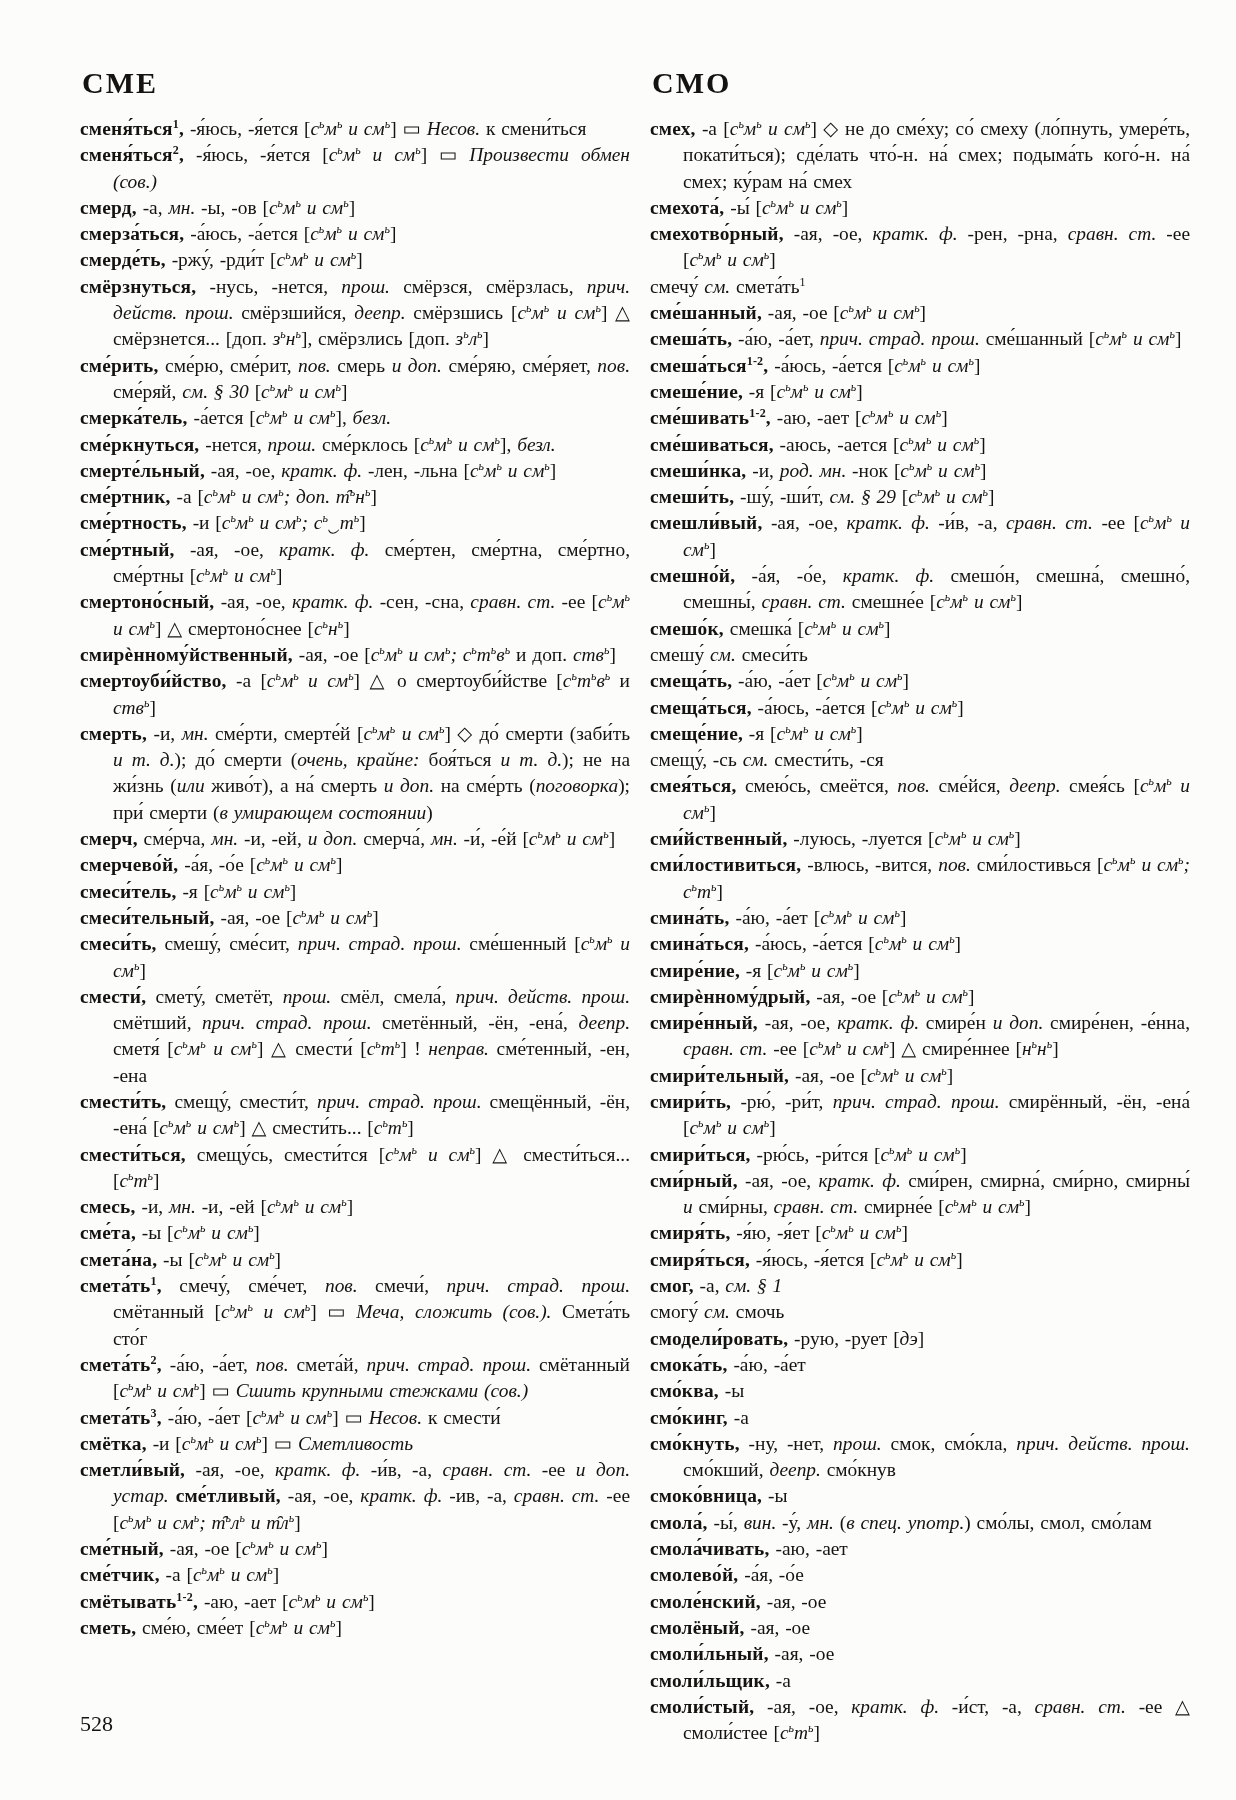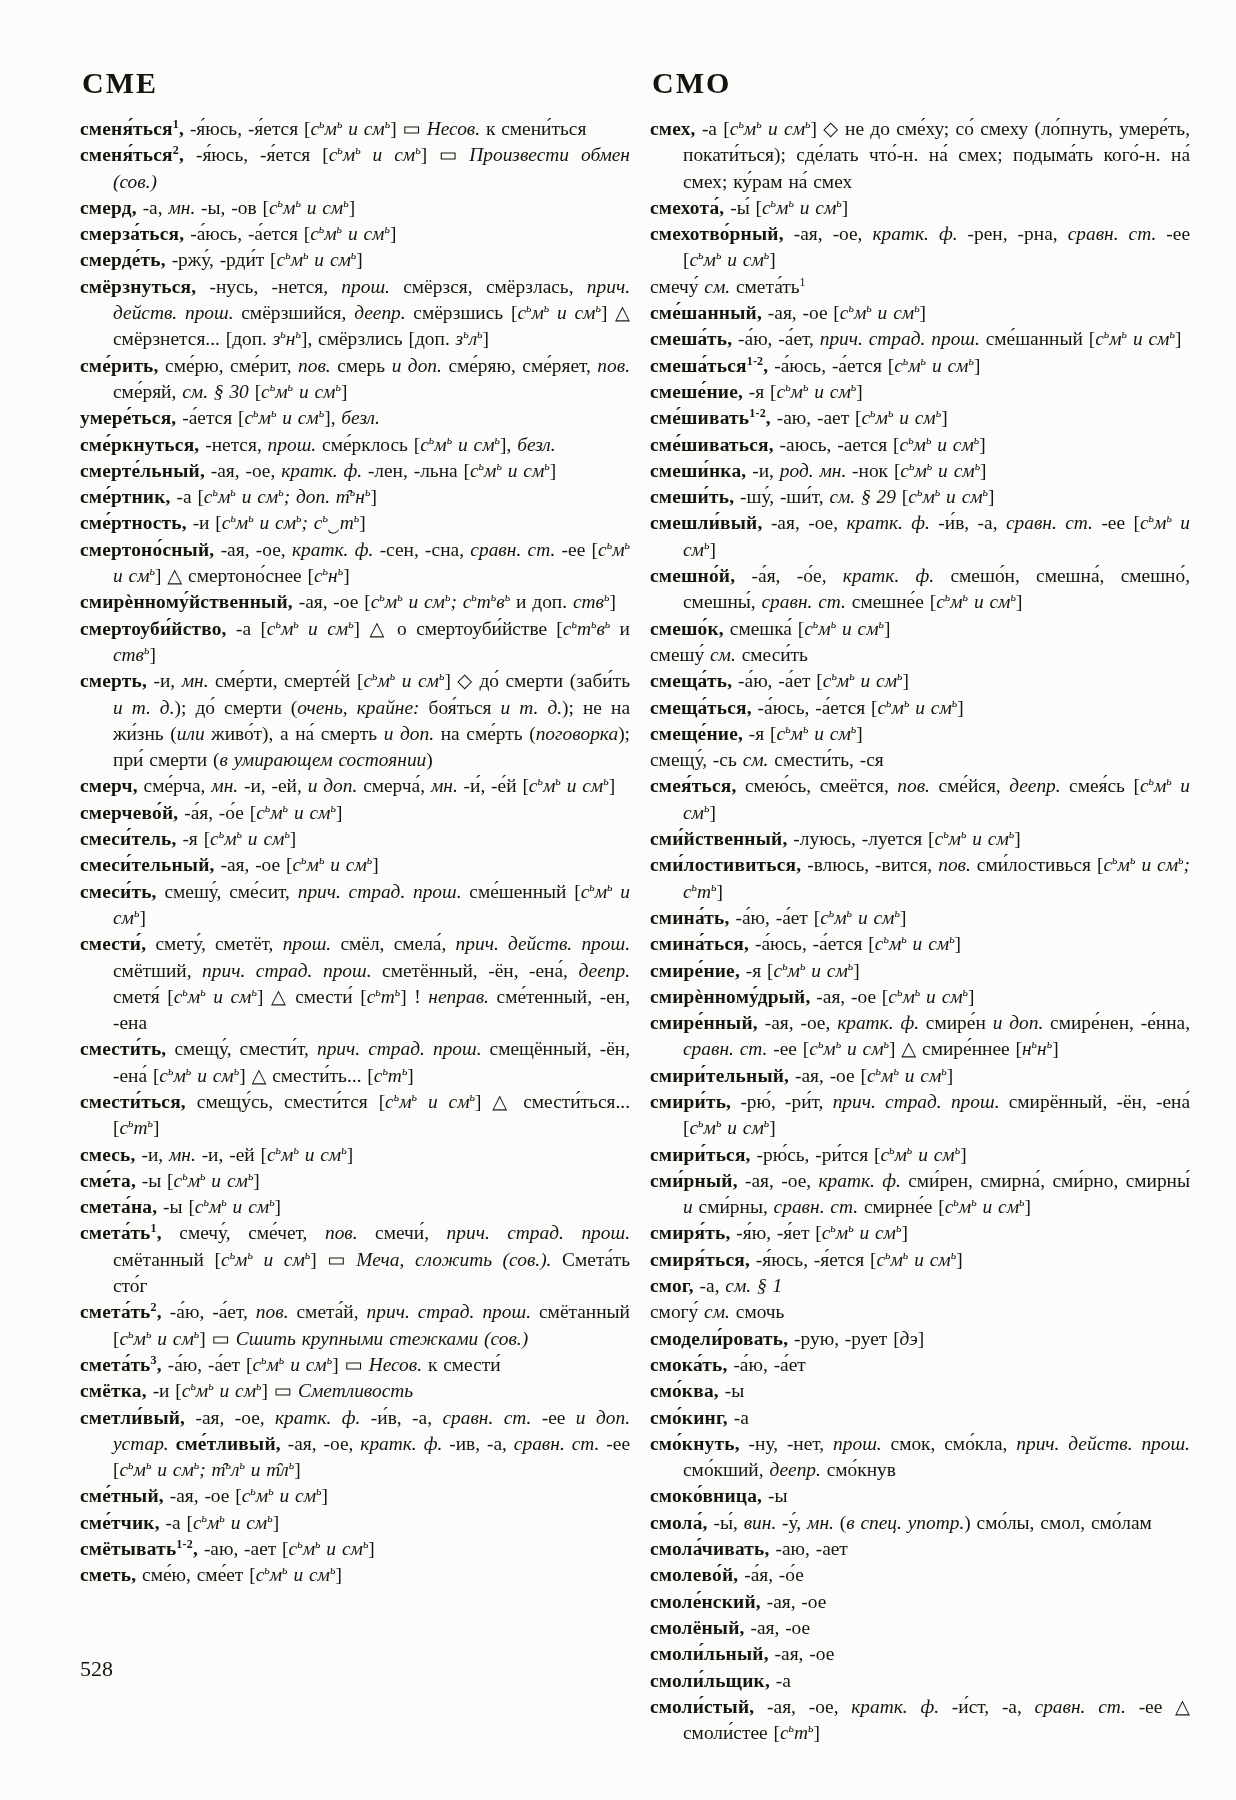--- a/index.html
+++ b/index.html
@@ -33,43 +33,44 @@
     text-align:justify;
     padding-left:33px;
     text-indent:-33px;
     word-spacing:1px;
   }
   .entry b{letter-spacing:.2px;}
   .entry sup{font-size:.62em;line-height:0;vertical-align:super;}
   .pageno{
     position:absolute;
     left:80px;
-    top:1656px;
+    top:1711px;
     font-size:22px;
   }
 </style>
 </head>
 <body>
 
 <div class="page">
   <div class="col col-left">
     <h2 class="colhead">СМЕ</h2>
     <div>
         <p class="entry"><b>сменя́ться<sup>1</sup>,</b> -я́юсь, -я́ется [<i>с<sup>ь</sup>м<sup>ь</sup> и см<sup>ь</sup></i>] ▭ <i>Несов.</i> к смени́ться</p>
         <p class="entry"><b>сменя́ться<sup>2</sup>,</b> -я́юсь, -я́ется [<i>с<sup>ь</sup>м<sup>ь</sup> и см<sup>ь</sup></i>] ▭ <i>Произвести обмен (сов.)</i></p>
         <p class="entry"><b>смерд,</b> -а, <i>мн.</i> -ы, -ов [<i>с<sup>ь</sup>м<sup>ь</sup> и см<sup>ь</sup></i>]</p>
         <p class="entry"><b>смерза́ться,</b> -а́юсь, -а́ется [<i>с<sup>ь</sup>м<sup>ь</sup> и см<sup>ь</sup></i>]</p>
         <p class="entry"><b>смерде́ть,</b> -ржу́, -рди́т [<i>с<sup>ь</sup>м<sup>ь</sup> и см<sup>ь</sup></i>]</p>
         <p class="entry"><b>смёрзнуться,</b> -нусь, -нется, <i>прош.</i> смёрзся, смёрзлась, <i>прич. действ. прош.</i> смёрзшийся, <i>деепр.</i> смёрзшись [<i>с<sup>ь</sup>м<sup>ь</sup> и см<sup>ь</sup></i>] △ смёрзнется... [доп. <i>з<sup>ь</sup>н<sup>ь</sup></i>], смёрзлись [доп. <i>з<sup>ь</sup>л<sup>ь</sup></i>]</p>
         <p class="entry"><b>сме́рить,</b> сме́рю, сме́рит, <i>пов.</i> смерь <i>и доп.</i> сме́ряю, сме́ряет, <i>пов.</i> сме́ряй, <i>см. § 30</i> [<i>с<sup>ь</sup>м<sup>ь</sup> и см<sup>ь</sup></i>]</p>
-        <p class="entry"><b>умере́ться,</b> -а́ется [<i>с<sup>ь</sup>м<sup>ь</sup> и см<sup>ь</sup></i>], <i>безл.</i></p>
+        <p class="entry"><b>смерка́тель,</b> -а́ется [<i>с<sup>ь</sup>м<sup>ь</sup> и см<sup>ь</sup></i>], <i>безл.</i></p>
         <p class="entry"><b>сме́ркнуться,</b> -нется, <i>прош.</i> сме́рклось [<i>с<sup>ь</sup>м<sup>ь</sup> и см<sup>ь</sup></i>], <i>безл.</i></p>
         <p class="entry"><b>смерте́льный,</b> -ая, -ое, <i>кратк. ф.</i> -лен, -льна [<i>с<sup>ь</sup>м<sup>ь</sup> и см<sup>ь</sup></i>]</p>
         <p class="entry"><b>сме́ртник,</b> -а [<i>с<sup>ь</sup>м<sup>ь</sup> и см<sup>ь</sup>; доп. т̑<sup>ь</sup>н<sup>ь</sup></i>]</p>
         <p class="entry"><b>сме́ртность,</b> -и [<i>с<sup>ь</sup>м<sup>ь</sup> и см<sup>ь</sup>; с<sup>ь</sup>‿т<sup>ь</sup></i>]</p>
+        <p class="entry"><b>сме́ртный,</b> -ая, -ое, <i>кратк. ф.</i> сме́ртен, сме́ртна, сме́ртно, сме́ртны [<i>с<sup>ь</sup>м<sup>ь</sup> и см<sup>ь</sup></i>]</p>
         <p class="entry"><b>смертоно́сный,</b> -ая, -ое, <i>кратк. ф.</i> -сен, -сна, <i>сравн. ст.</i> -ее [<i>с<sup>ь</sup>м<sup>ь</sup> и см<sup>ь</sup></i>] △ смертоно́снее [<i>с<sup>ь</sup>н<sup>ь</sup></i>]</p>
         <p class="entry"><b>смирѐнному́йственный,</b> -ая, -ое [<i>с<sup>ь</sup>м<sup>ь</sup> и см<sup>ь</sup>; с<sup>ь</sup>т<sup>ь</sup>в<sup>ь</sup></i> и доп. <i>ств<sup>ь</sup></i>]</p>
         <p class="entry"><b>смертоуби́йство,</b> -а [<i>с<sup>ь</sup>м<sup>ь</sup> и см<sup>ь</sup></i>] △ о смертоуби́йстве [<i>с<sup>ь</sup>т<sup>ь</sup>в<sup>ь</sup></i> и <i>ств<sup>ь</sup></i>]</p>
         <p class="entry"><b>смерть,</b> -и, <i>мн.</i> сме́рти, смерте́й [<i>с<sup>ь</sup>м<sup>ь</sup> и см<sup>ь</sup></i>] ◇ до́ смерти (заби́ть <i>и т. д.</i>); до́ смерти (<i>очень, крайне:</i> боя́ться <i>и т. д.</i>); не на жи́знь (<i>или</i> живо́т), а на́ смерть <i>и доп.</i> на сме́рть (<i>поговорка</i>); при́ смерти (<i>в умирающем состоянии</i>)</p>
         <p class="entry"><b>смерч,</b> сме́рча, <i>мн.</i> -и, -ей, <i>и доп.</i> смерча́, <i>мн.</i> -и́, -е́й [<i>с<sup>ь</sup>м<sup>ь</sup> и см<sup>ь</sup></i>]</p>
         <p class="entry"><b>смерчево́й,</b> -а́я, -о́е [<i>с<sup>ь</sup>м<sup>ь</sup> и см<sup>ь</sup></i>]</p>
         <p class="entry"><b>смеси́тель,</b> -я [<i>с<sup>ь</sup>м<sup>ь</sup> и см<sup>ь</sup></i>]</p>
         <p class="entry"><b>смеси́тельный,</b> -ая, -ое [<i>с<sup>ь</sup>м<sup>ь</sup> и см<sup>ь</sup></i>]</p>
         <p class="entry"><b>смеси́ть,</b> смешу́, сме́сит, <i>прич. страд. прош.</i> сме́шенный [<i>с<sup>ь</sup>м<sup>ь</sup> и см<sup>ь</sup></i>]</p>
         <p class="entry"><b>смести́,</b> смету́, сметёт, <i>прош.</i> смёл, смела́, <i>прич. действ. прош.</i> смётший, <i>прич. страд. прош.</i> сметённый, -ён, -ена́, <i>деепр.</i> сметя́ [<i>с<sup>ь</sup>м<sup>ь</sup> и см<sup>ь</sup></i>] △ смести́ [<i>с<sup>ь</sup>т<sup>ь</sup></i>] ! <i>неправ.</i> сме́тенный, -ен, -ена</p>

